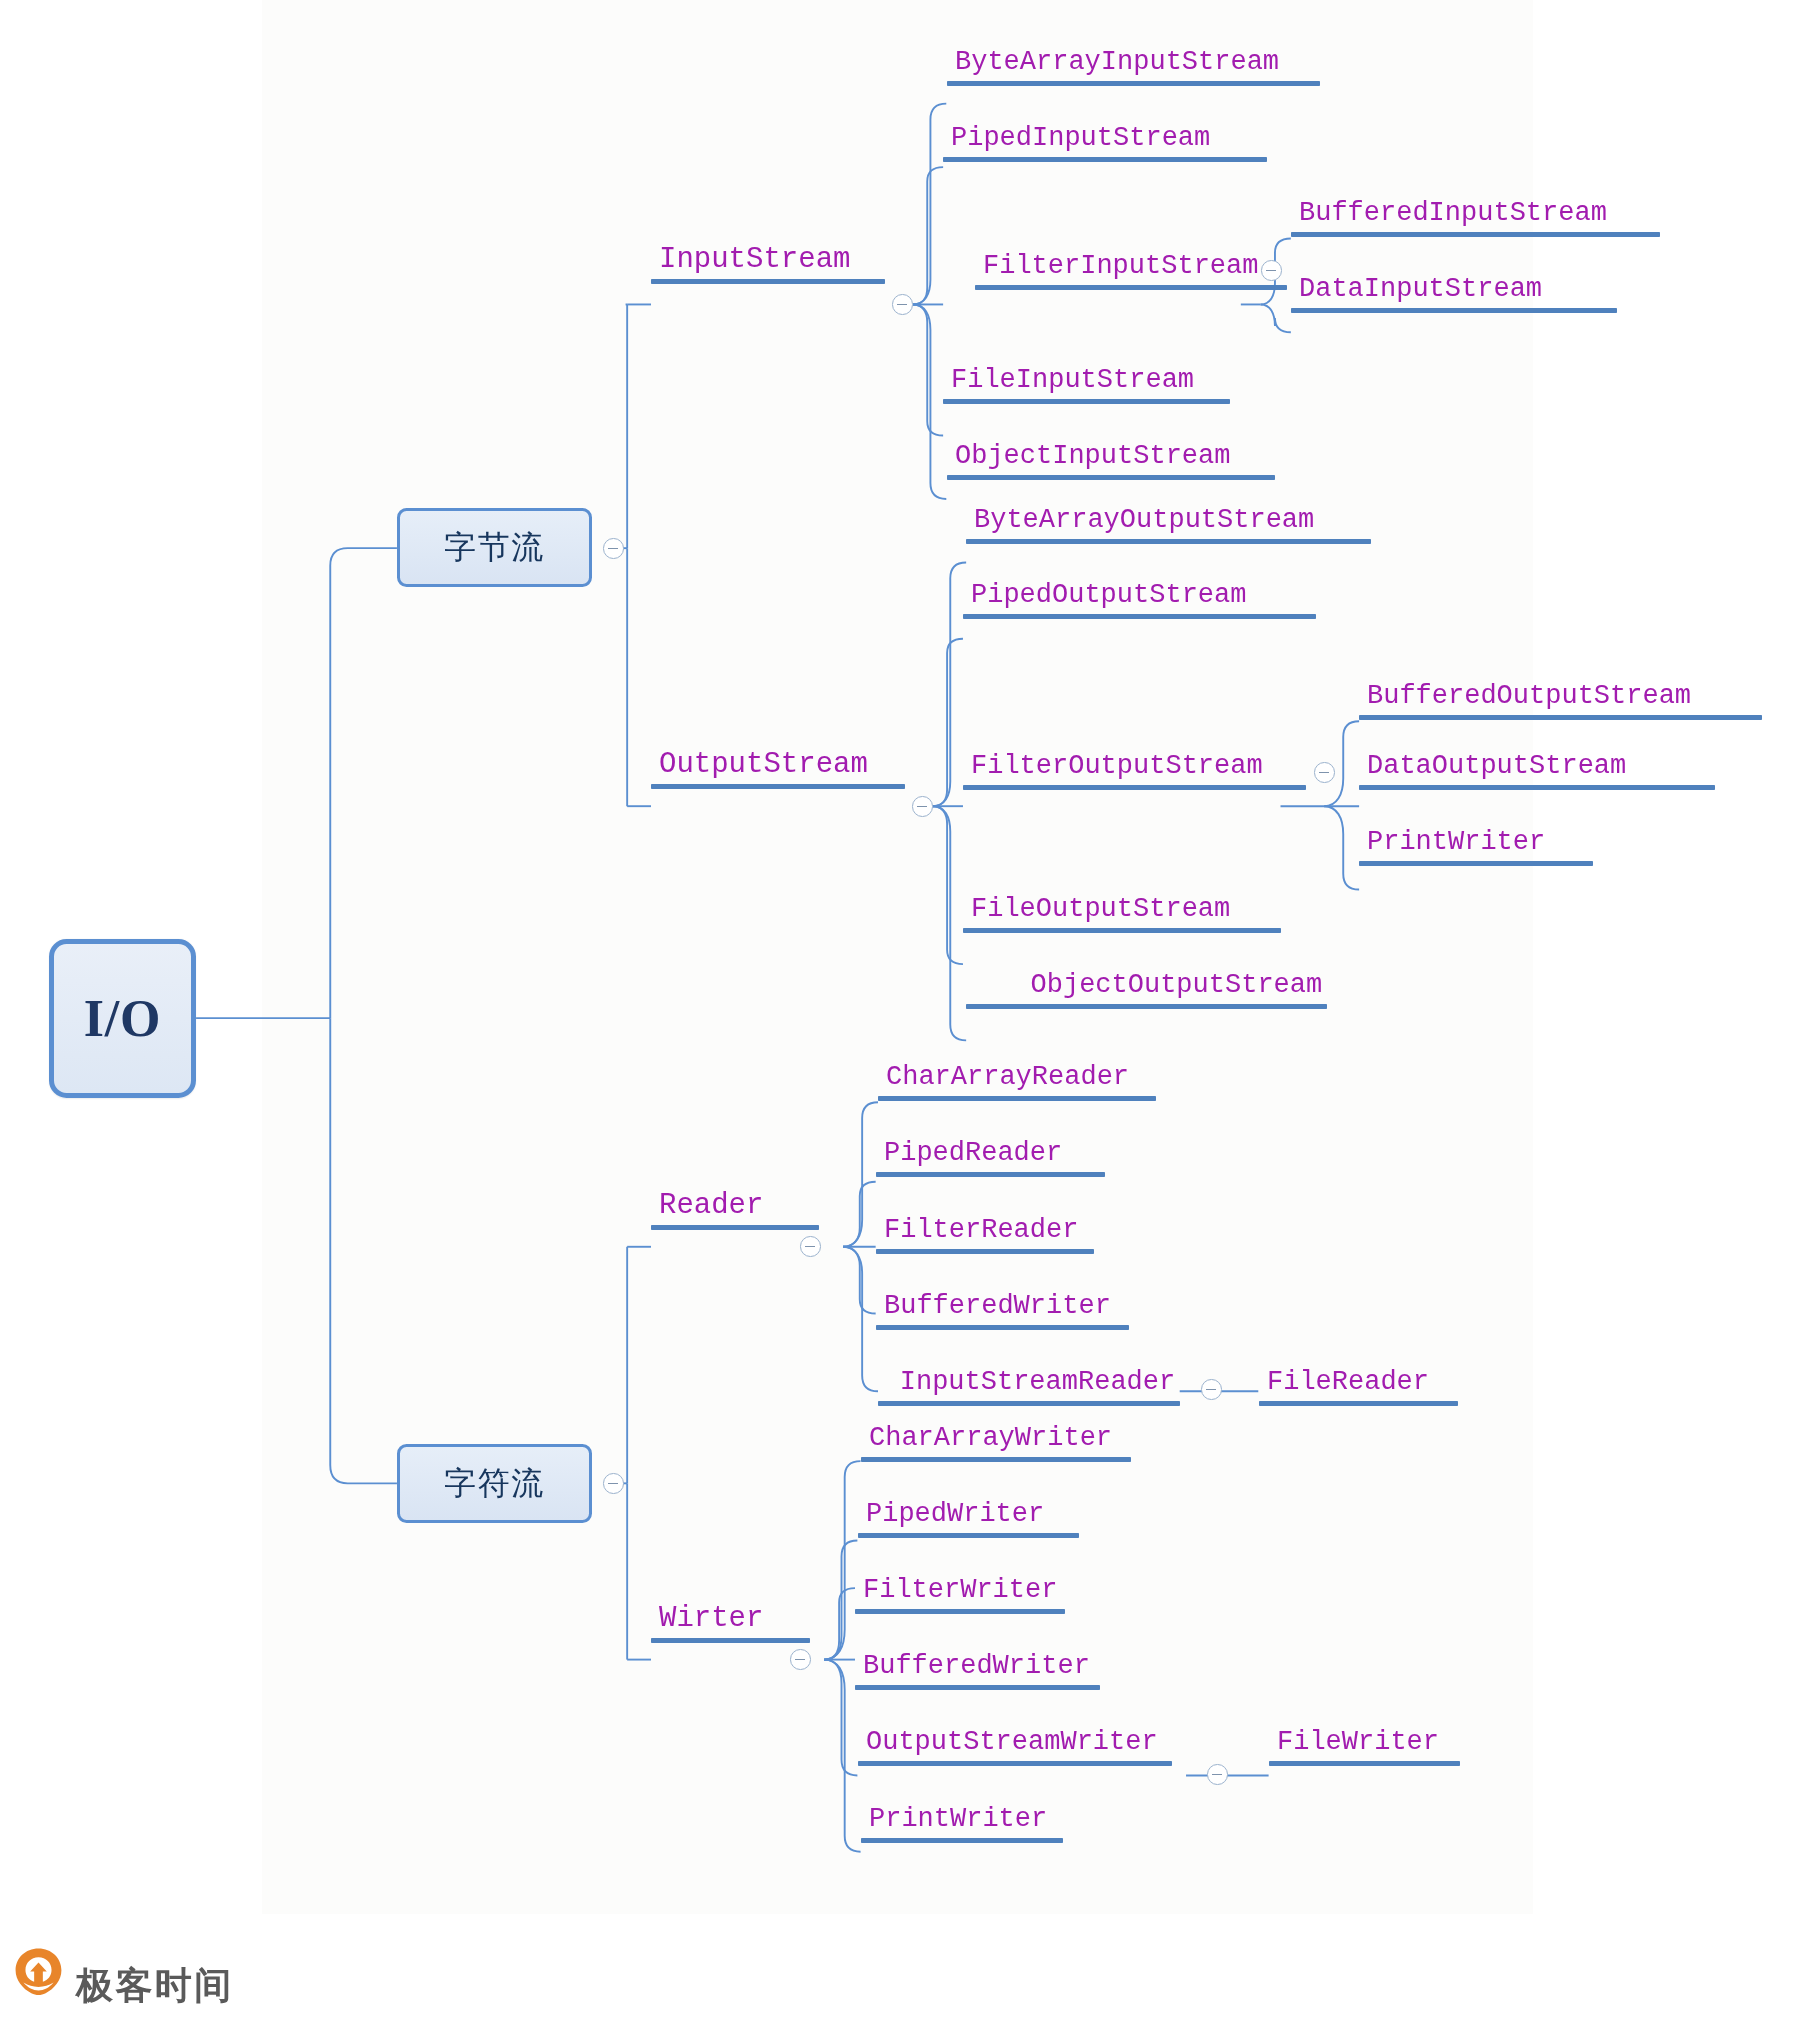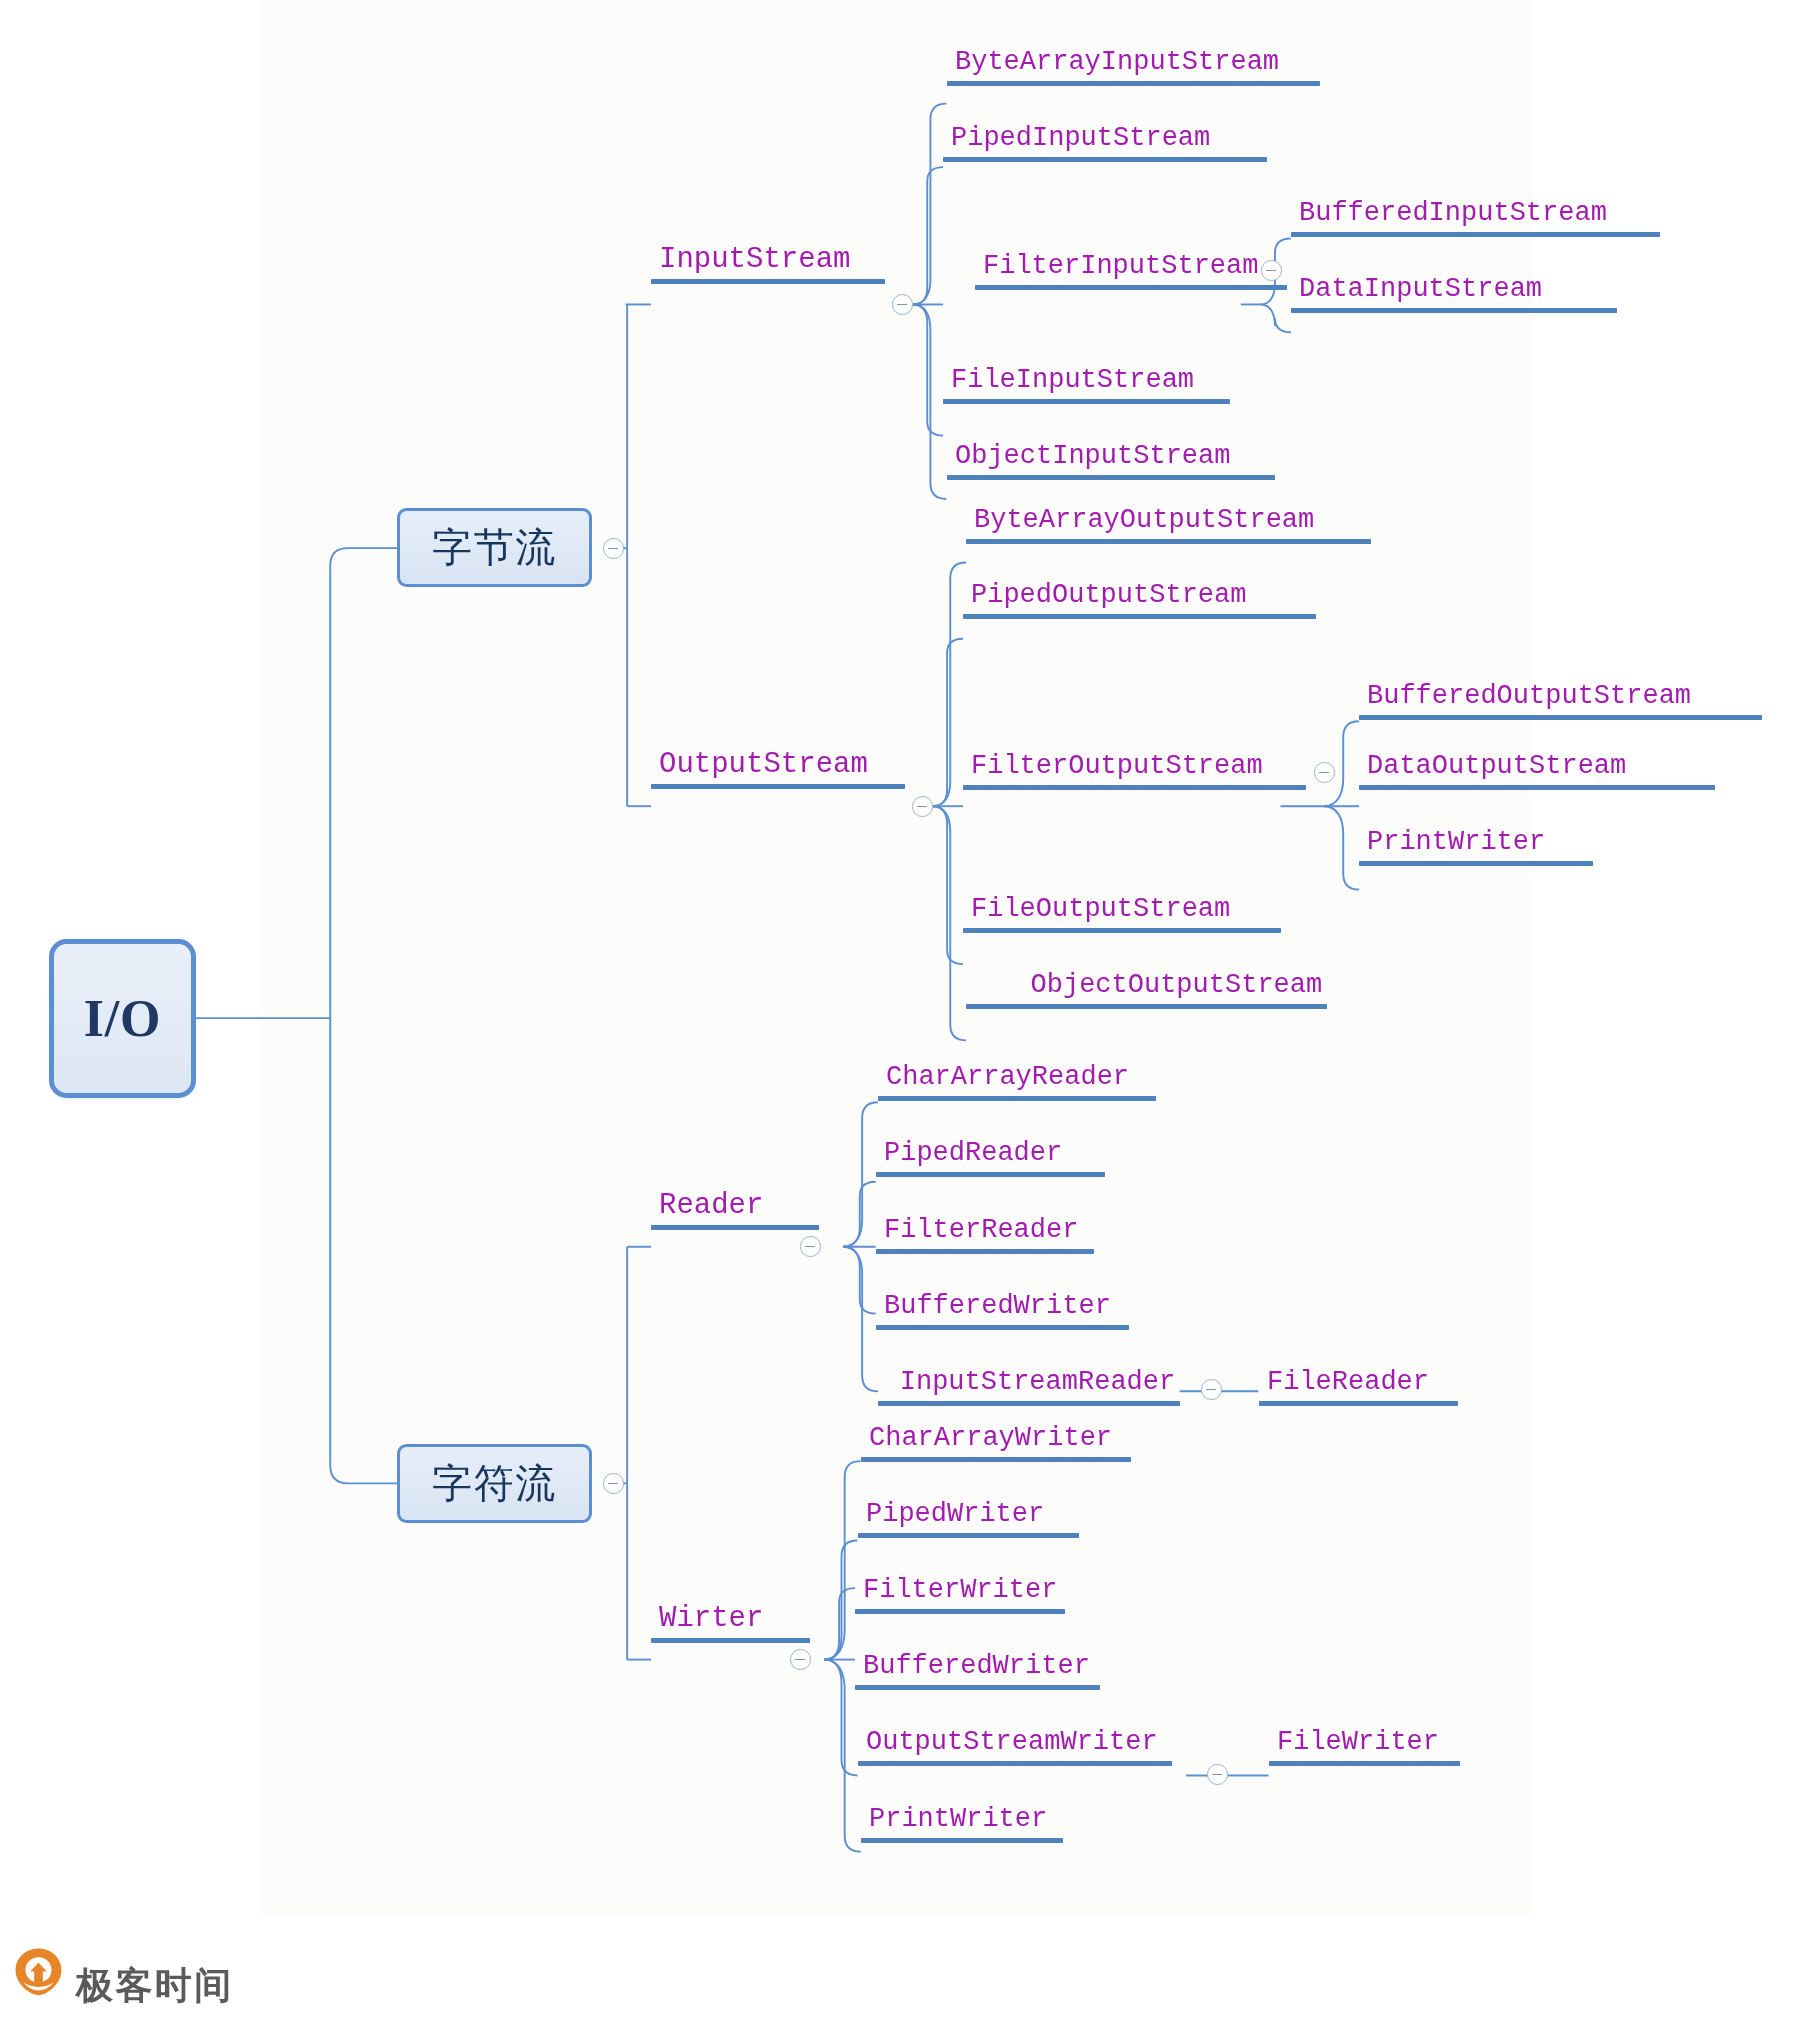--- a/index.html
+++ b/index.html
@@ -62,21 +62,21 @@
     box-sizing: border-box;
     border: 3.2px solid #5b8fd1;
     border-radius: 9.5px;
     background: linear-gradient(180deg,#e6eef8 0%, #d9e4f3 100%);
     display: flex;
     align-items: center;
     justify-content: center;
   }
   .branch-label {
     font-family: "DejaVu Sans", "Liberation Sans", sans-serif;
-    font-size: 40px;
+    font-size: 32px;
     color: #17365d;
     letter-spacing: 1.6px;
   }
 
   
   .topic {
     position: absolute;
     box-sizing: border-box;
     white-space: nowrap;
     color: #a21caf;

